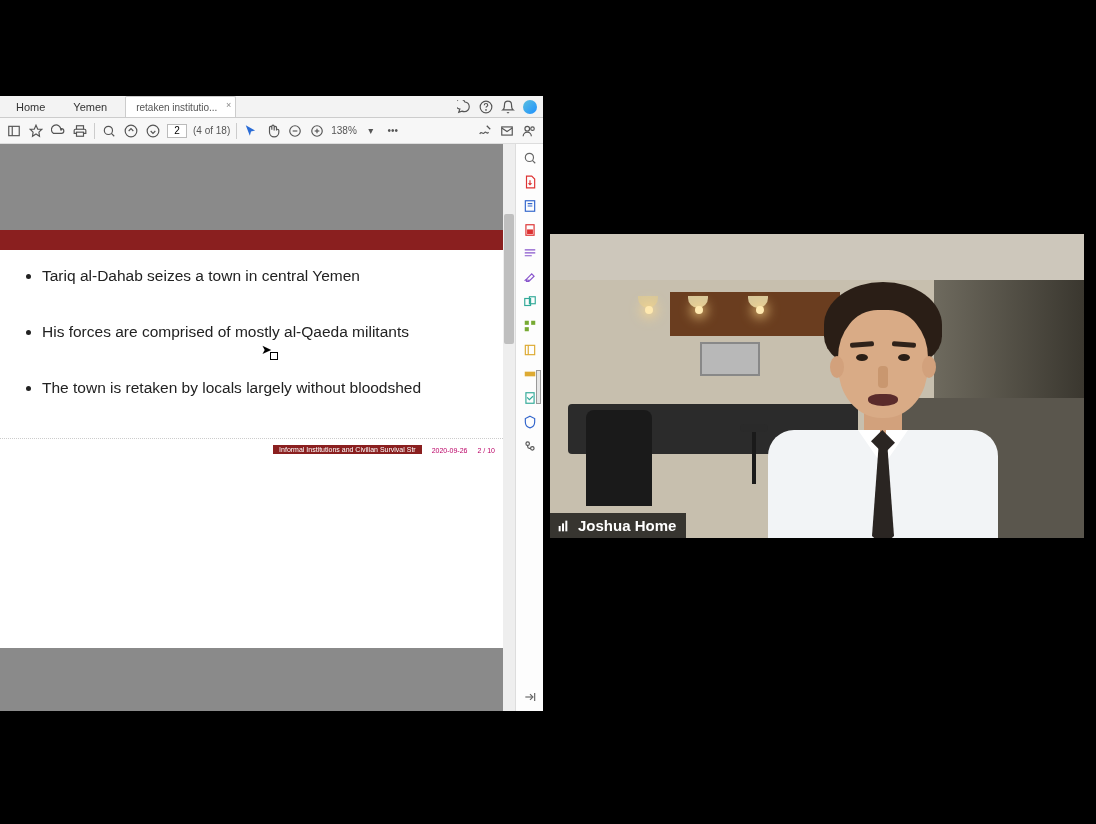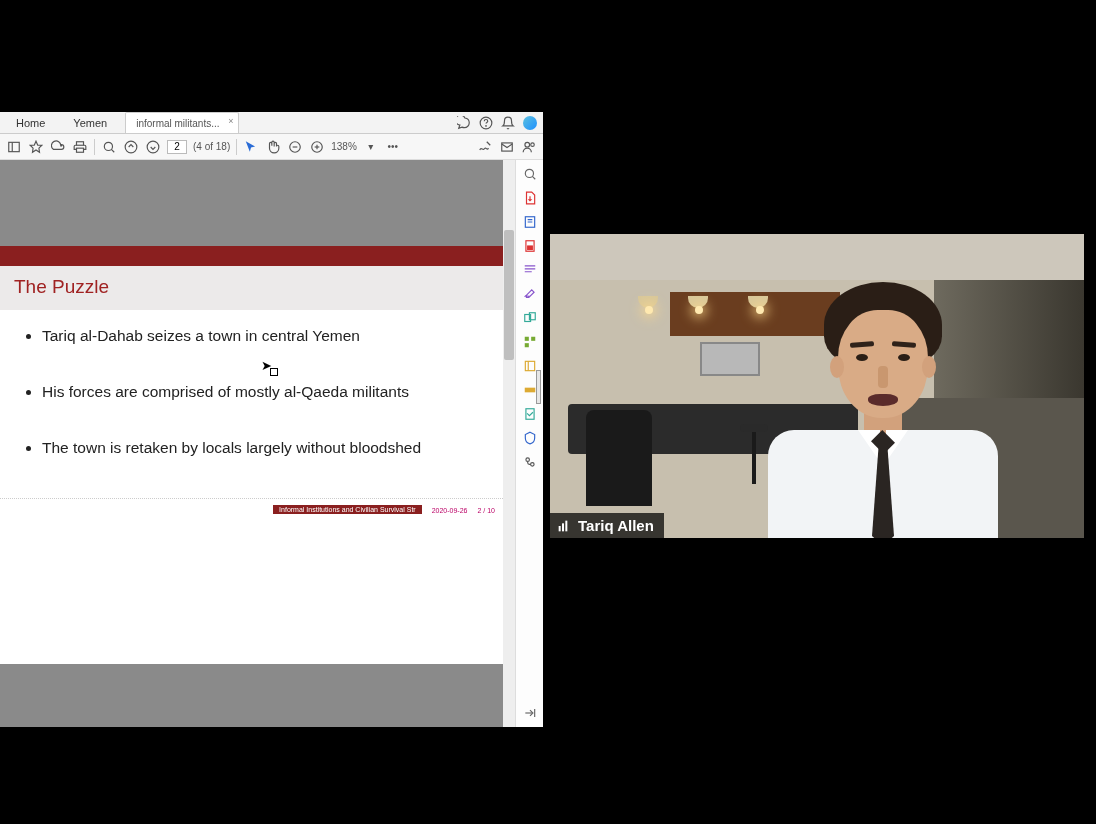--- a/index.html
+++ b/index.html
@@ -6,21 +6,21 @@
   body {
     width: 1096px;
     height: 824px;
     background: #000;
     font-family: Arial, Helvetica, sans-serif;
     overflow: hidden;
     position: relative;
   }
   .pdf-window {
     position: absolute;
-    left: 0; top: 112px;
+    left: 0; top: 96px;
     width: 543px; height: 615px;
     background: #fff;
     display: flex;
     flex-direction: column;
   }
   .tabbar {
     height: 22px;
     background: #f3f3f3;
     border-bottom: 1px solid #ccc;
     display: flex;
@@ -229,21 +229,21 @@
   }
 </style>
 </head>
 <body>
 
 <div class="pdf-window">
   <div class="tabbar">
     <div class="tab">Home</div>
     <div class="tab">Yemen</div>
     <div class="tab doc-tab">
-      <span>informal militants...</span>
+      <span>retaken institutio...</span>
       <span class="close-x">×</span>
     </div>
     <div class="tabbar-right">
       <span class="ic">
           <svg width="14" height="14" viewBox="0 0 24 24" fill="none" stroke="#555" stroke-width="2">
             <path d="M21 11.5a8.38 8.38 0 01-8.5 8.5 8.5 8.5 0 01-4-.9L3 21l1.9-5.6a8.5 8.5 0 118.6-12 8.38 8.38 0 017.5 8.1z"></path>
           </svg>
         </span>
       <span class="ic">
           <svg width="14" height="14" viewBox="0 0 24 24" fill="none" stroke="#555" stroke-width="2">
@@ -354,23 +354,20 @@
           <circle cx="18" cy="8" r="3"></circle>
         </svg>
       </span>
   </div>
 
   <div class="content-area">
     <div class="doc-viewport">
       <div class="slide-bg-top"></div>
       <div class="slide" style="height:418px;">
         <div class="redbar"></div>
-        <div class="title-area">
-          <span>The Puzzle</span>
-        </div>
         <div class="body">
           <ul>
             <li>Tariq al-Dahab seizes a town in central Yemen</li>
             <li>His forces are comprised of mostly al-Qaeda militants</li>
             <li>The town is retaken by locals largely without bloodshed</li>
           </ul>
         </div>
         <div class="slide-footer">
           <span class="dots"></span>
           <span class="ftitle">Informal Institutions and Civilian Survival Str</span>
@@ -514,15 +511,15 @@
       <div class="p-tie"></div>
   </div>
   <div class="name-tag">
     <span class="mic">
         <svg width="16" height="16" viewBox="0 0 24 24" fill="#fff">
           <rect x="4" y="12" width="3" height="8"></rect>
           <rect x="9" y="8" width="3" height="12"></rect>
           <rect x="14" y="4" width="3" height="16"></rect>
         </svg>
       </span>
-    <span>Tariq Allen</span>
+    <span>Joshua Home</span>
   </div>
 </div>
 
 </body></html>

